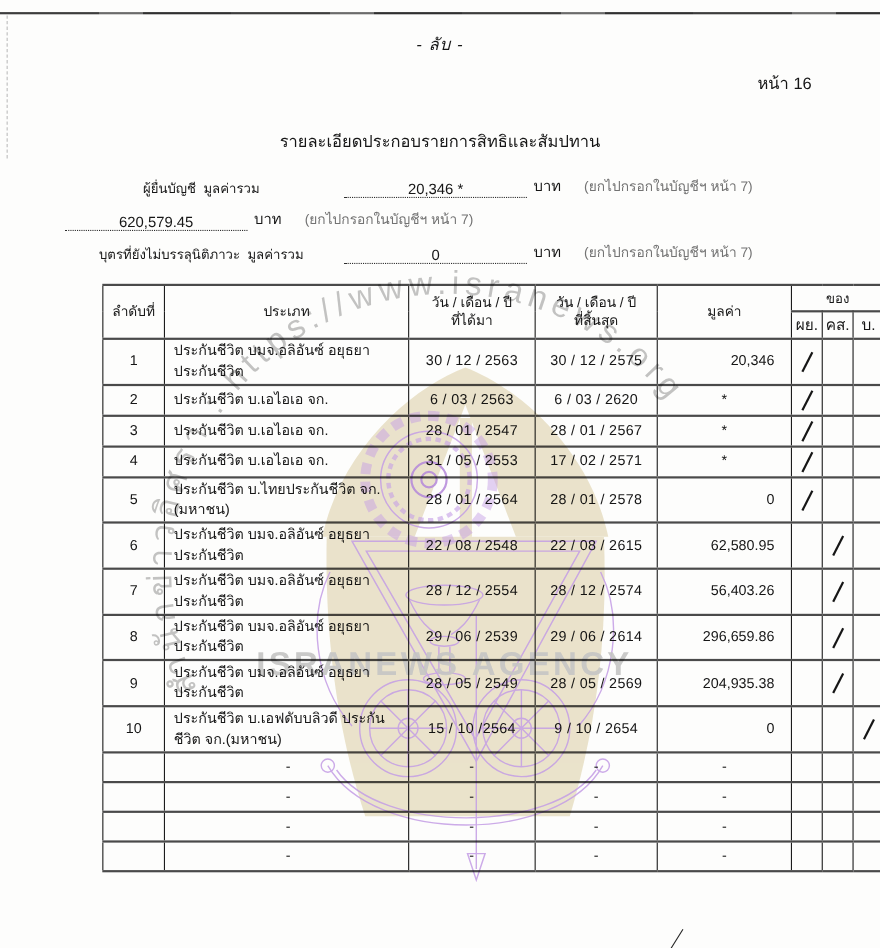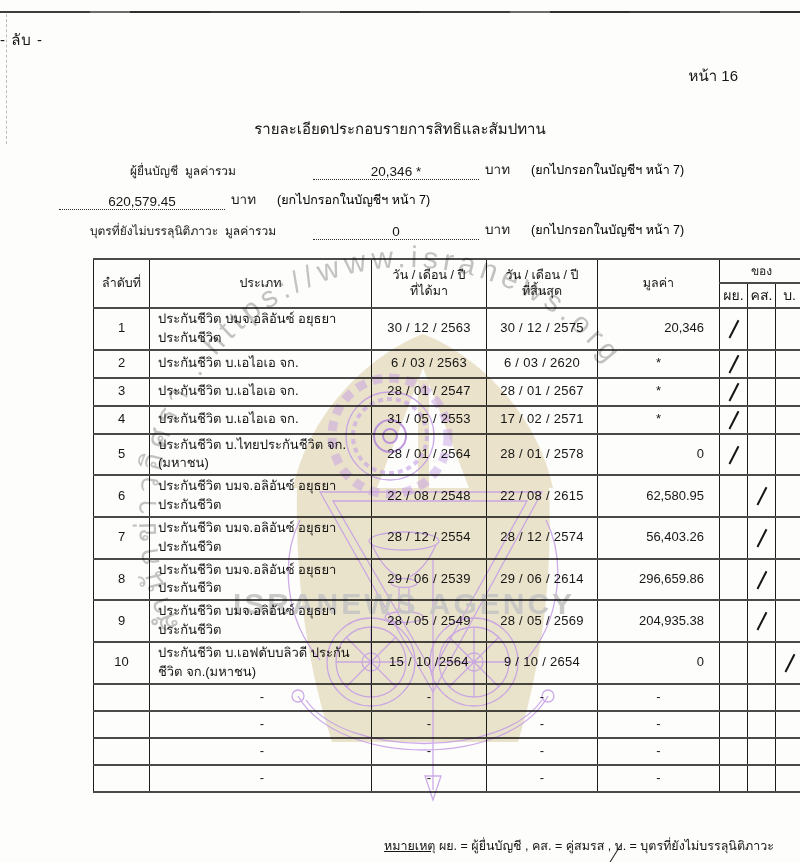--- a/index.html
+++ b/index.html
@@ -8,31 +8,31 @@
     background:#fdfdfc;overflow:hidden;
     font-family:"Liberation Sans","DejaVu Sans",sans-serif;
     color:#161616;
   }
   
   .scan-topline{position:absolute;top:11px;left:0;width:800px;height:2px;
     background:repeating-linear-gradient(90deg,#3d3d3d 0 90px,#6b6b6b 90px 130px,#303030 130px 210px);}
   .scan-leftdash{position:absolute;left:6px;top:14px;height:130px;width:0;
     border-left:1.5px dashed #9a9a9a;opacity:.65;}
   
-  .secret{position:absolute;top:28px;left:0;width:100%;text-align:left;font-size:15px;letter-spacing:1px;}
+  .secret{position:absolute;top:28px;left:0;width:100%;text-align:center;font-size:15px;letter-spacing:1px;font-style:italic;}
   .page-num{position:absolute;top:64px;right:62px;font-size:15px;}
   .doc-title{position:absolute;top:117px;left:0;width:100%;text-align:center;font-size:15px;}
   
   .summary{position:absolute;top:158px;left:56px;width:716px;}
   .sline{display:flex;align-items:flex-end;margin-bottom:8px;height:22px;}
   .slabel{width:254px;text-align:center;font-size:12px;white-space:pre;}
   .dotted{width:166px;border-bottom:1.6px dotted #2c2c2c;text-align:center;
     font-size:13.5px;margin:0 3px;line-height:15px;}
   .unit{width:34px;font-size:13.5px;margin-left:3px;}
-  .note{font-size:12.5px;margin-left:12px;color:#000000;}
+  .note{font-size:12.5px;margin-left:12px;color:#737373;}
   
   .tbl-wrap{position:absolute;left:62px;top:258px;width:710px;z-index:1;}
   table{border-collapse:collapse;width:710px;table-layout:fixed;margin-left:31px;}
   th,td{border-left:1.2px solid #1c1c1c;border-right:1.2px solid #1c1c1c;
     border-top:2px solid #4a4a4a;border-bottom:2px solid #4a4a4a;
     font-weight:normal;padding:1px 5px;font-size:13px;line-height:1.45;
     background:transparent;vertical-align:middle;}
   thead th{text-align:center;font-size:12.5px;line-height:1.35;padding:2px 2px;}
   th.owner-head{font-size:12px;height:18px;}
   th.owner-sub{font-size:14px;height:18px;}
@@ -261,23 +261,20 @@
       <td class="c-date">-</td>
       <td class="c-val center">-</td>
       <td class="owner-cell"></td>
       <td class="owner-cell"></td>
       <td class="owner-cell"></td>
     </tr>
         </tbody>
     </table>
   </div>
 
-  <div class="footnote">
-    <span class="fn-label">หมายเหตุ</span><span> ผย. = ผู้ยื่นบัญชี , คส. = คู่สมรส , บ. = บุตรที่ยังไม่บรรลุนิติภาวะ</span>
-  </div>
 
   <div class="pen-mark"></div>
 
   <svg class="watermark" viewBox="0 0 800 862" xmlns="http://www.w3.org/2000/svg">
     <defs>
       <path id="wmArc" d="M 180 627 A 252 252 0 1 1 636 626" fill="none"></path>
     </defs>
 
     <g opacity="0.9">
       <path d="M 423 334 C 375 352 310 408 293 488 L 553 488 C 536 408 471 352 423 334 Z" fill="#eae2c9"></path>

